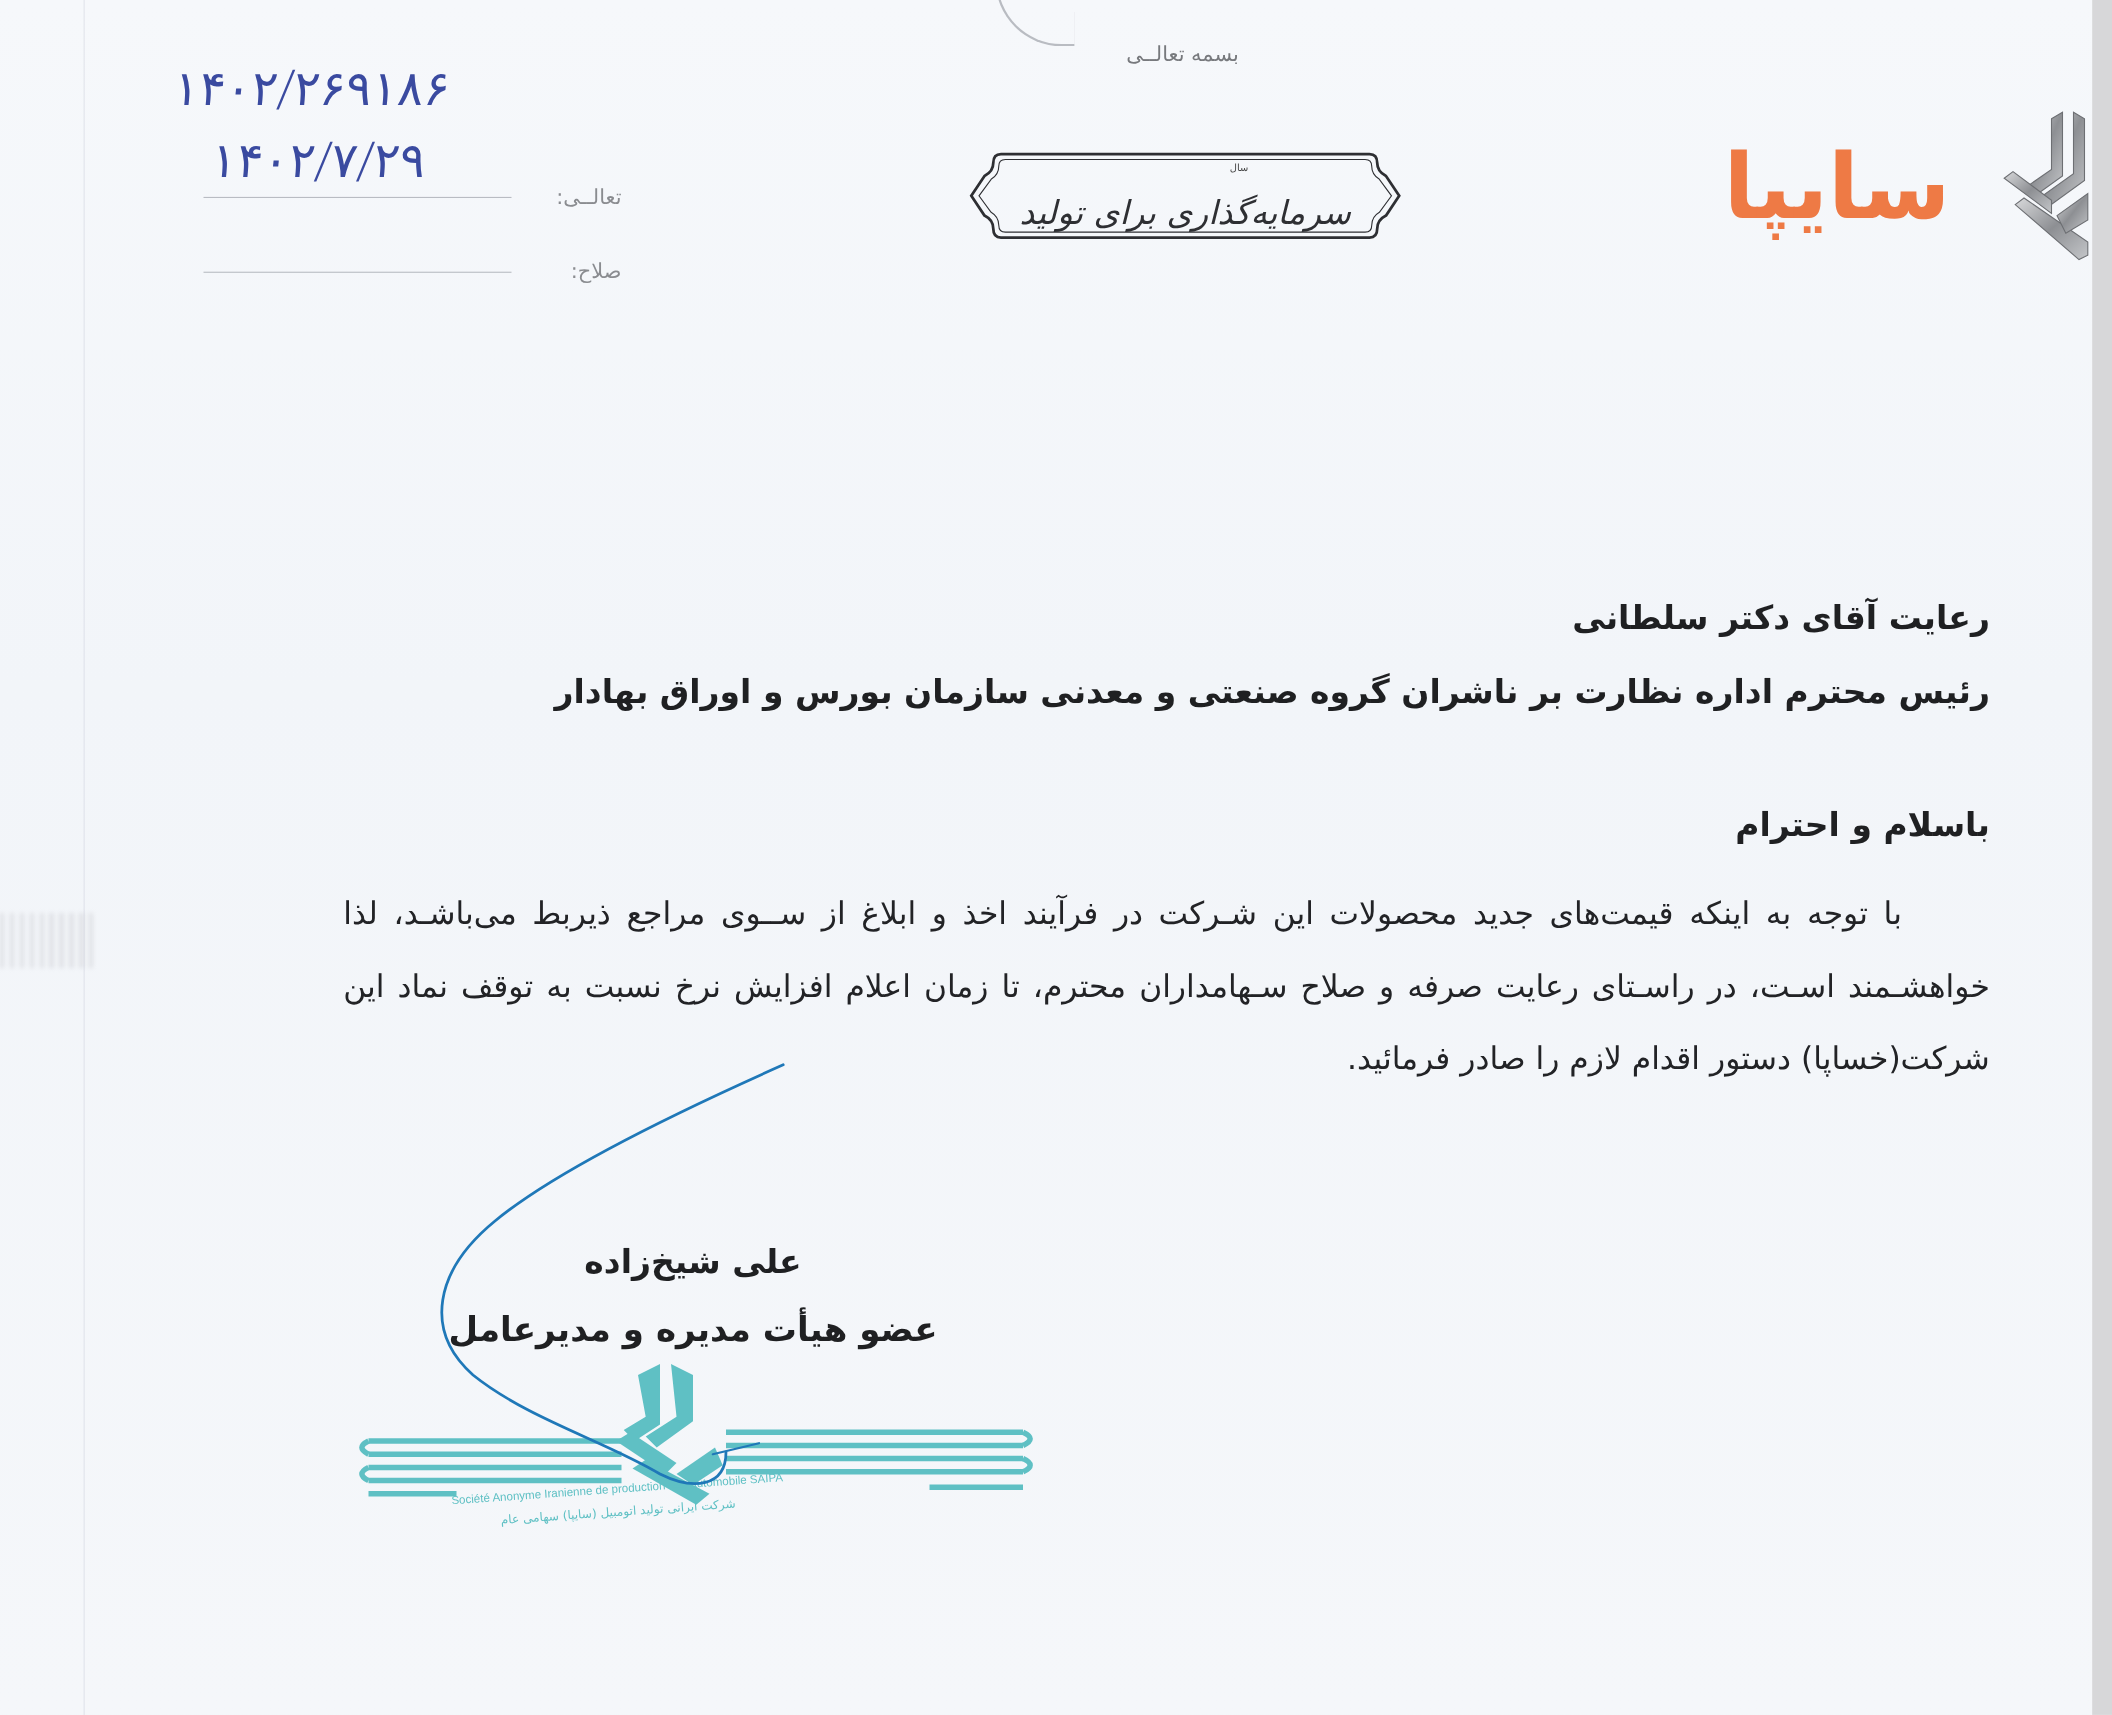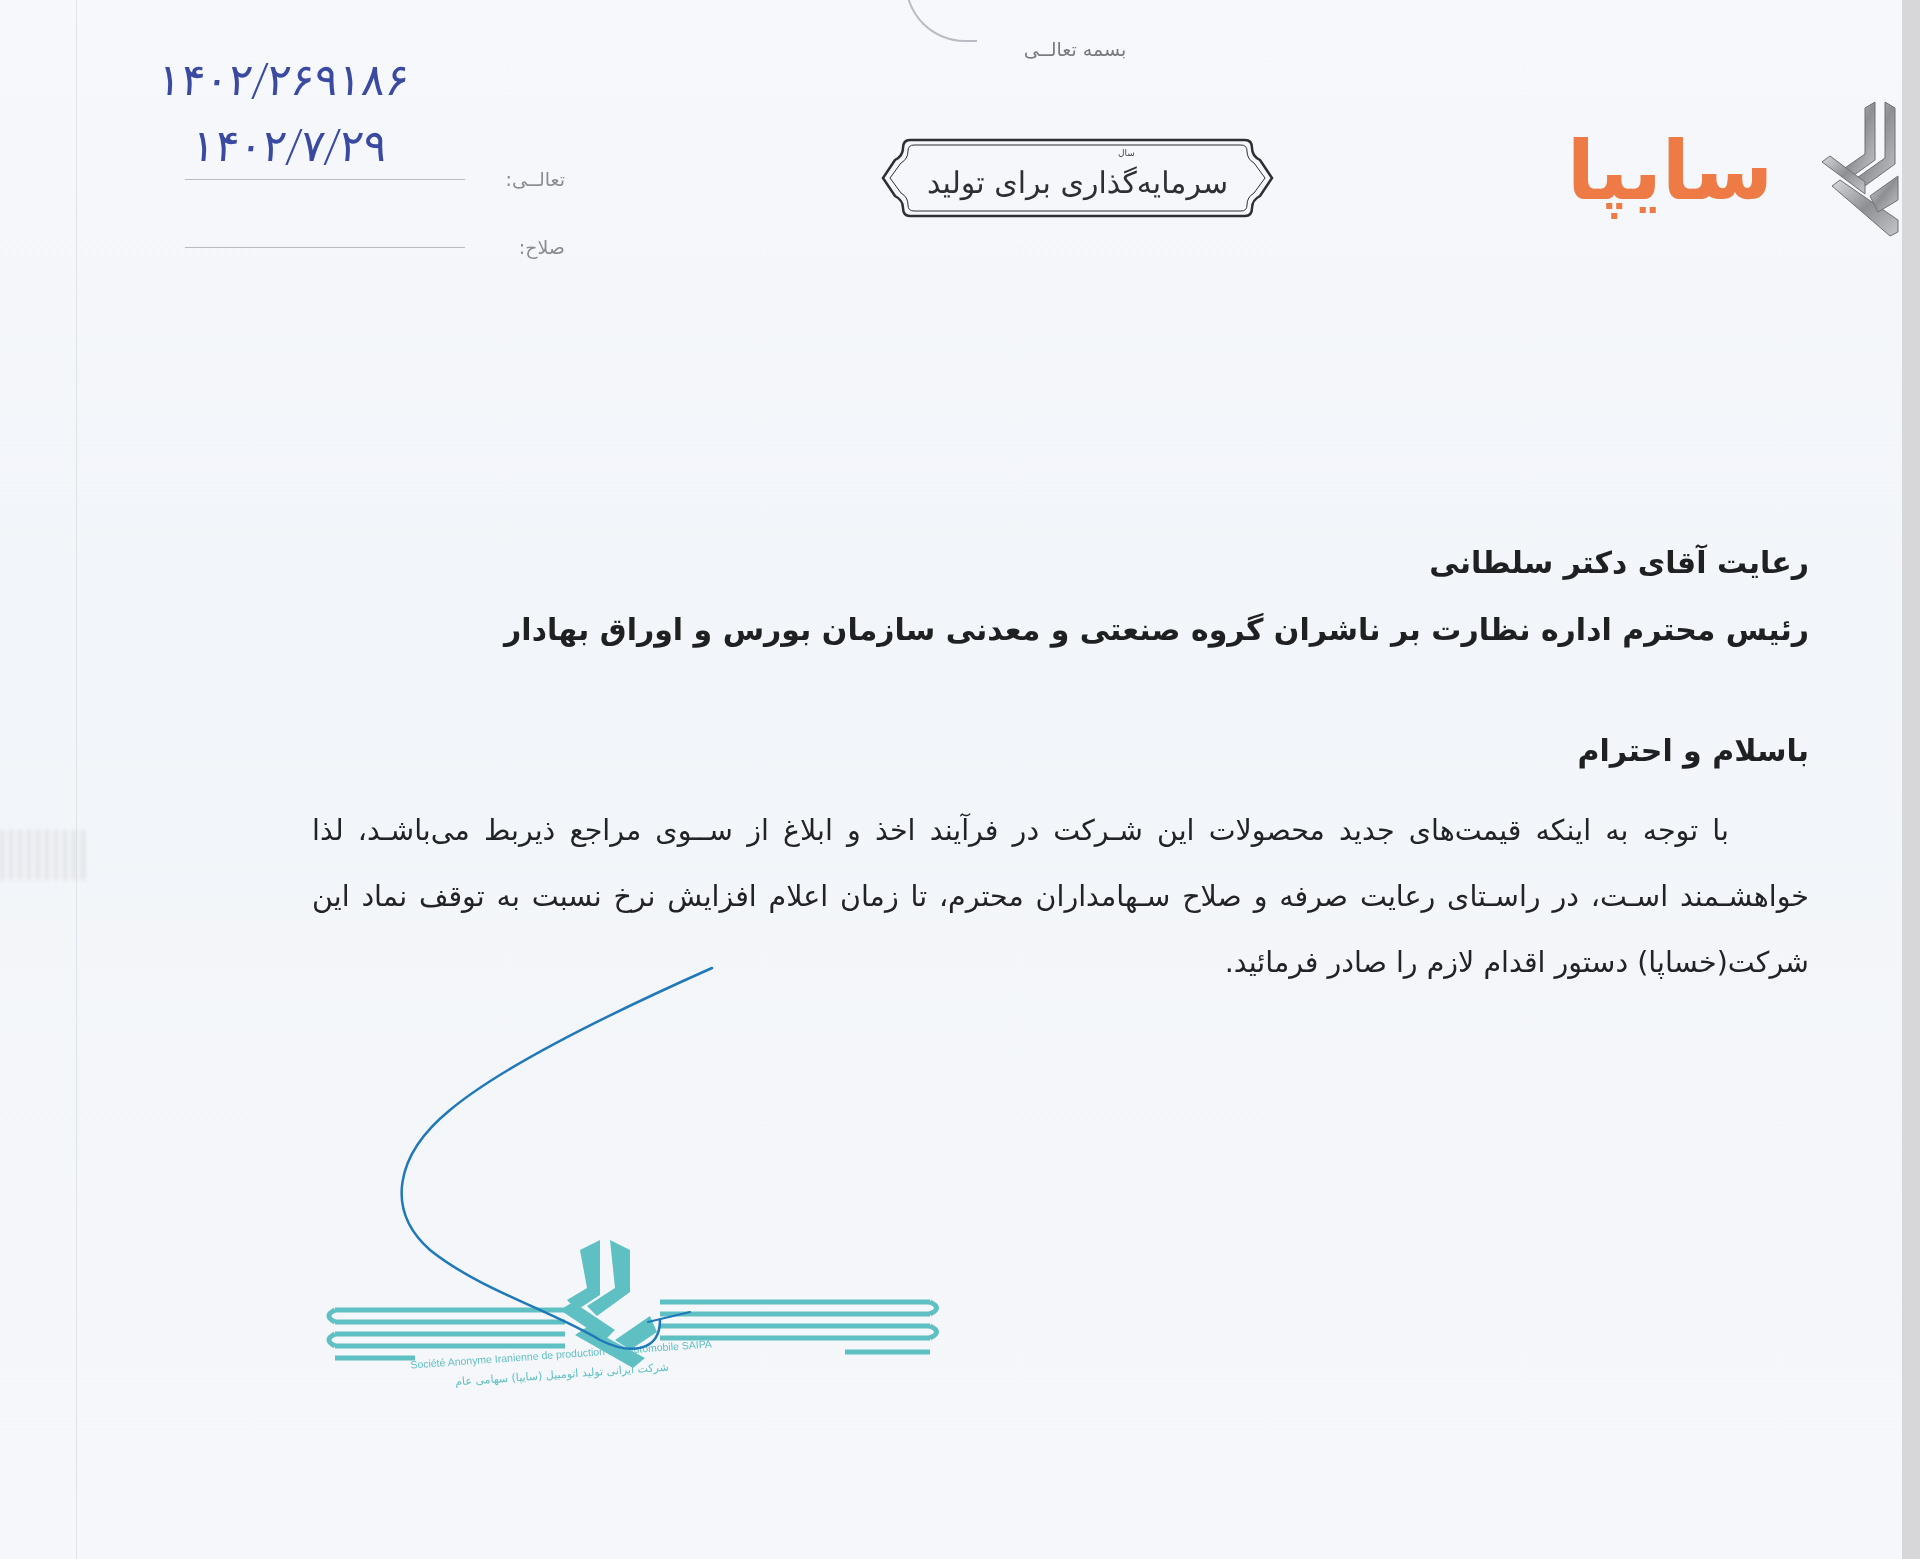--- a/index.html
+++ b/index.html
@@ -32,23 +32,23 @@
   }
   .bismillah {
     position:absolute; left:1000px; top:38px; width:150px; text-align:center;
     direction:rtl; font-size:19px; color:#77797d;
   }
   .motto {
     position:absolute; left:880px; top:130px; width:395px; height:96px;
   }
   .motto svg { position:absolute; left:0; top:0; }
   .motto-text {
-    position:absolute; left:0; top:4px; width:395px; height:96px;
+    position:absolute; left:0; top:16px; width:395px; height:96px;
     display:flex; align-items:center; justify-content:center;
-    direction:rtl; font-family:"DejaVu Serif", serif; 
+    direction:rtl; font-family:"DejaVu Serif", serif; font-style:italic;
     font-size:30px; color:#2e2f33; letter-spacing:1px;
   }
   .motto-sup {
     position:absolute; left:238px; top:18px; font-size:9px; color:#444; direction:rtl;
   }
   .logo {
     position:absolute; left:1555px; top:100px; width:350px; height:140px;
   }
   .logo-text {
     position:absolute; left:0; top:0; width:230px; height:140px;
@@ -150,20 +150,24 @@
     <span class="meta-label">صلاح:</span>
   </div>
 
   <div class="rtl-block addressee-name">رعایت آقای دکتر سلطانی</div>
   <div class="rtl-block addressee-title">رئیس محترم اداره نظارت بر ناشران گروه صنعتی و معدنی سازمان بورس و اوراق بهادار</div>
 
   <div class="rtl-block greeting">باسلام و احترام</div>
 
   <div class="body-para"><span class="indent"></span><span>با توجه به اینکه قیمت‌های جدید محصولات این شـرکت در فرآیند اخذ و ابلاغ از ســوی مراجع ذیربط می‌باشـد، لذا خواهشـمند اسـت، در راسـتای رعایت صرفه و صلاح سـهامداران محترم، تا زمان اعلام افزایش نرخ نسبت به توقف نماد این شرکت(خساپا) دستور اقدام لازم را صادر فرمائید.</span></div>
 
+  <div class="signatory">
+    <div class="name">علی شیخ‌زاده</div>
+    <div class="role">عضو هیأت مدیره و مدیرعامل</div>
+  </div>
 
   <div class="stamp">
     <svg width="640" height="180" viewBox="0 0 640 180">
       <g fill="none" stroke="#5fc0c4" stroke-width="5">
         <path d="M20 70 H250"></path>
         <path d="M20 82 H250"></path>
         <path d="M20 70 Q8 76 20 82"></path>
         <path d="M20 94 H250"></path>
         <path d="M20 106 H250"></path>
         <path d="M20 94 Q8 100 20 106"></path>

